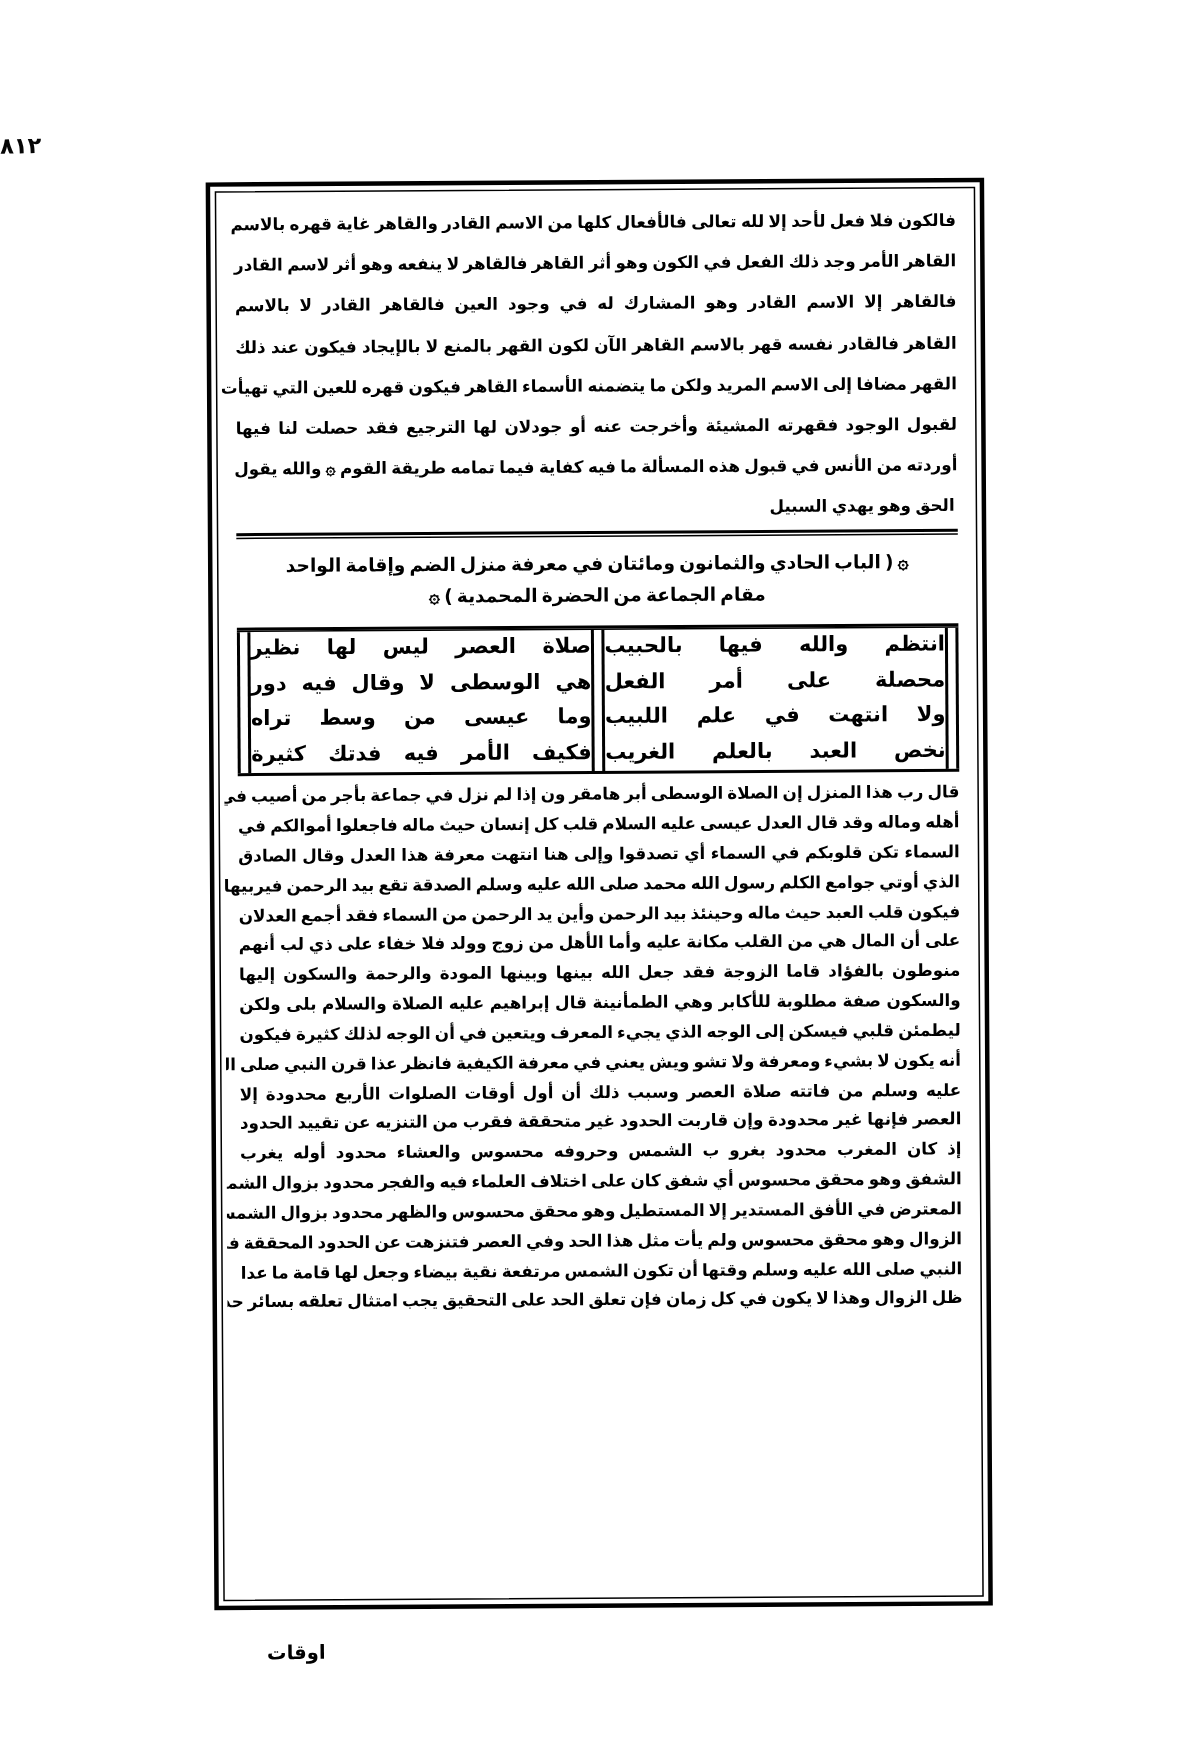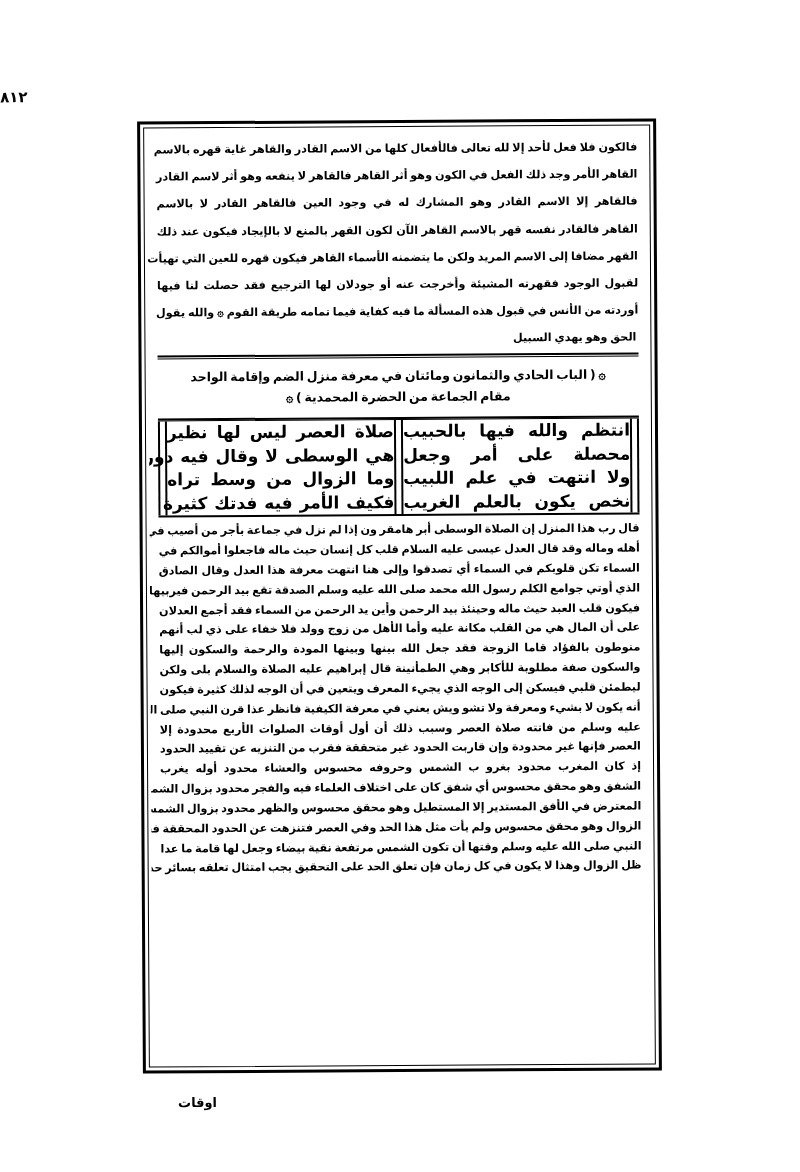--- a/index.html
+++ b/index.html
@@ -129,21 +129,21 @@
     border: 0;
     padding: 0;
     vertical-align: top;
   }
   .poem-col {
     padding: 5px 7px 4px 7px;
   }
   .poem-col .pline {
     display: block;
     white-space: nowrap;
-    font-size: 17px;
+    font-size: 14px;
     line-height: 23.5px;
     letter-spacing: -0.2px;
     word-spacing: 1px;
     text-align: justify;
     text-align-last: justify;
   }
   .col-sep {
     width: 9px;
     position: relative;
   }
@@ -219,33 +219,33 @@
         <div class="inner-top"></div>
         <table id="poem-table">
           <tbody>
               <tr>
 
             <td class="col-sep">
                   <div class="bars"></div>
                 </td>
             <td class="poem-col ar">
               <span class="pline">انتظم والله فيها بالحبيب</span>
-              <span class="pline">محصلة على أمر وجعل</span>
+              <span class="pline">محصلة على أمر الفعل</span>
               <span class="pline">ولا انتهت في علم اللبيب</span>
-              <span class="pline">نخص يكون بالعلم الغريب</span>
+              <span class="pline">نخص العبد بالعلم الغريب</span>
             </td>
 
             <td class="col-sep">
                   <div class="bars"></div>
                 </td>
 
             <td class="poem-col ar">
               <span class="pline">صلاة العصر ليس لها نظير</span>
               <span class="pline">هي الوسطى لا وقال فيه دور</span>
-              <span class="pline">وما الزوال من وسط تراه</span>
+              <span class="pline">وما عيسى من وسط تراه</span>
               <span class="pline">فكيف الأمر فيه فدتك كثيرة</span>
             </td>
             <td class="col-sep">
                   <div class="bars"></div>
                 </td>
           </tr>
         </tbody>
           </table>
       </div>
 

